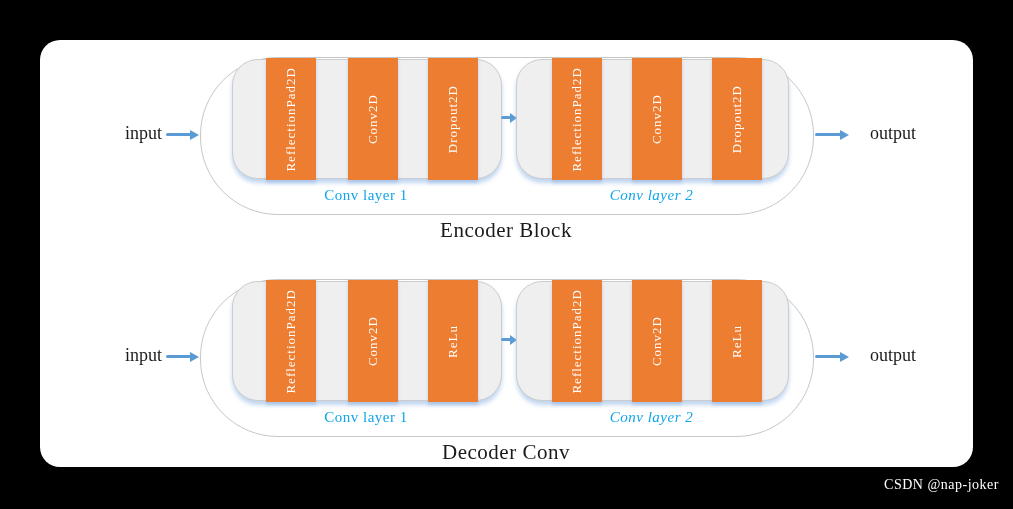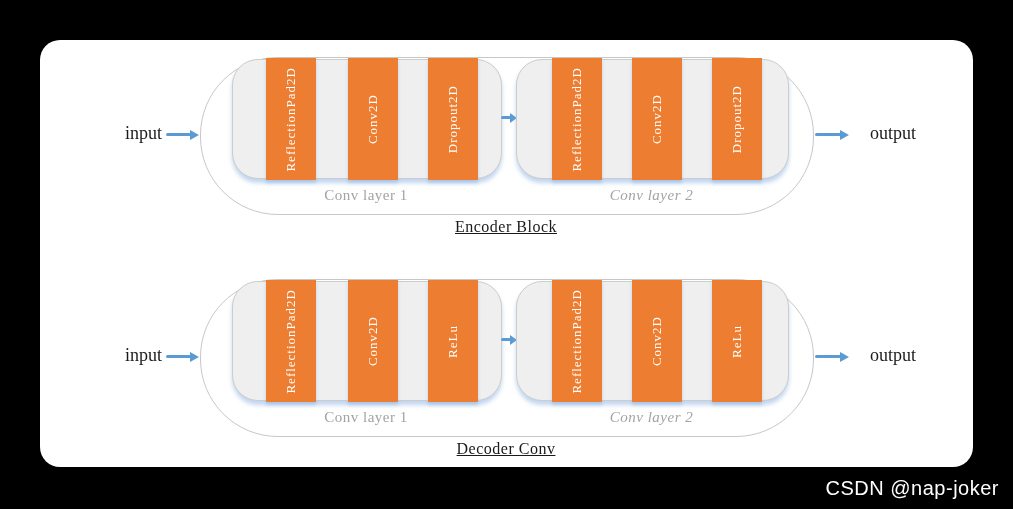--- a/index.html
+++ b/index.html
@@ -54,31 +54,30 @@
     writing-mode: vertical-rl;
     transform: rotate(180deg);
     color: #ffffff;
     font-size: 13px;
     letter-spacing: 1px;
     white-space: nowrap;
   }
 
   .layer-caption {
     position: absolute; top: 130px; height: 18px;
-    text-align: center; font-size: 15px; color: #a3a3a3;
+    text-align: center; font-size: 15px; color: #0ea5e9;
     letter-spacing: 0.5px;
   }
   .layer-caption.cap1 { left: 232px; width: 268px; }
   .layer-caption.cap2 { left: 516px; width: 271px; font-style: italic; }
 
   .block-caption {
     position: absolute; left: 200px; top: 161px; width: 612px;
-    text-align: center; font-size: 16px; color: #1a1a1a;
+    text-align: center; font-size: 21px; color: #1a1a1a;
     letter-spacing: 0.5px;
-    text-decoration: underline;
   }
 
   .io-text {
     position: absolute; top: 66px; font-size: 18px; color: #1a1a1a;
   }
   .io-text.in-label { left: 95px; width: 67px; text-align: right; }
   .io-text.out-label { left: 853px; width: 80px; text-align: center; }
 
   .arrow-line {
     position: absolute; height: 3px; background: #5B9BD5; border-radius: 1.5px;
@@ -91,22 +90,22 @@
   }
   .a-in  .arrow-line { left: 166px; top: 76px; width: 25px; }
   .a-in  .arrow-head { left: 190px; top: 73px; }
   .a-mid .arrow-line { left: 501px; top: 59px; width: 10px; }
   .a-mid .arrow-head { left: 510px; top: 56px; border-left-width: 7px; }
   .a-out .arrow-line { left: 815px; top: 76px; width: 26px; }
   .a-out .arrow-head { left: 840px; top: 73px; }
 
   .watermark {
     position: absolute; top: 477px; right: 14px;
-    font-family: Liberation Sans, sans-serif;
-    font-size: 20px; color: #ffffff;
+    font-family: Liberation Serif, serif;
+    font-size: 14px; color: #ffffff;
     letter-spacing: 0.5px;
   }
 </style>
 </head>
 <body>
 
 <div class="stage">
   <div class="card"></div>
 
   <div class="block-group encoder">

